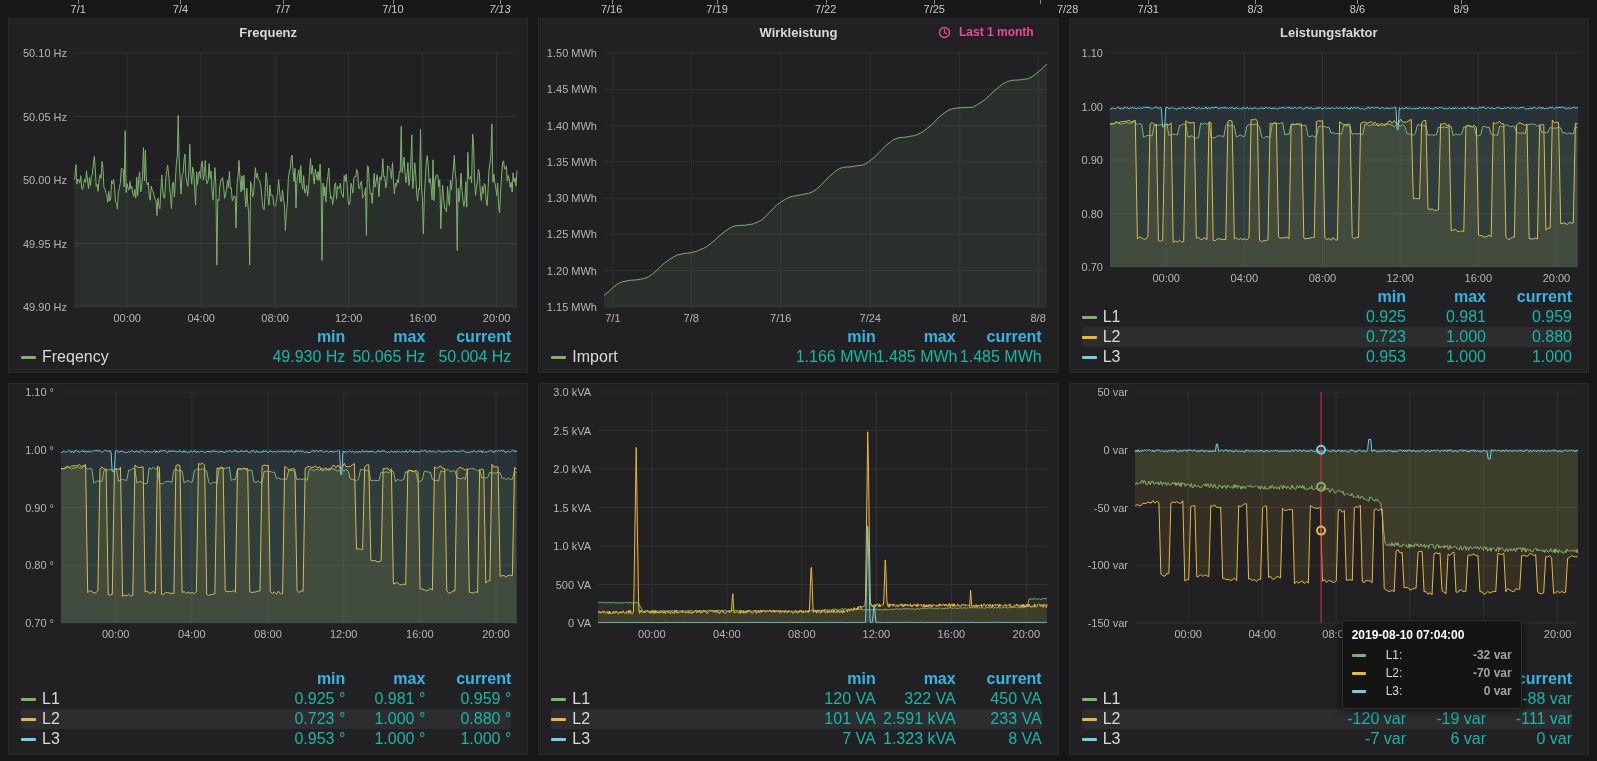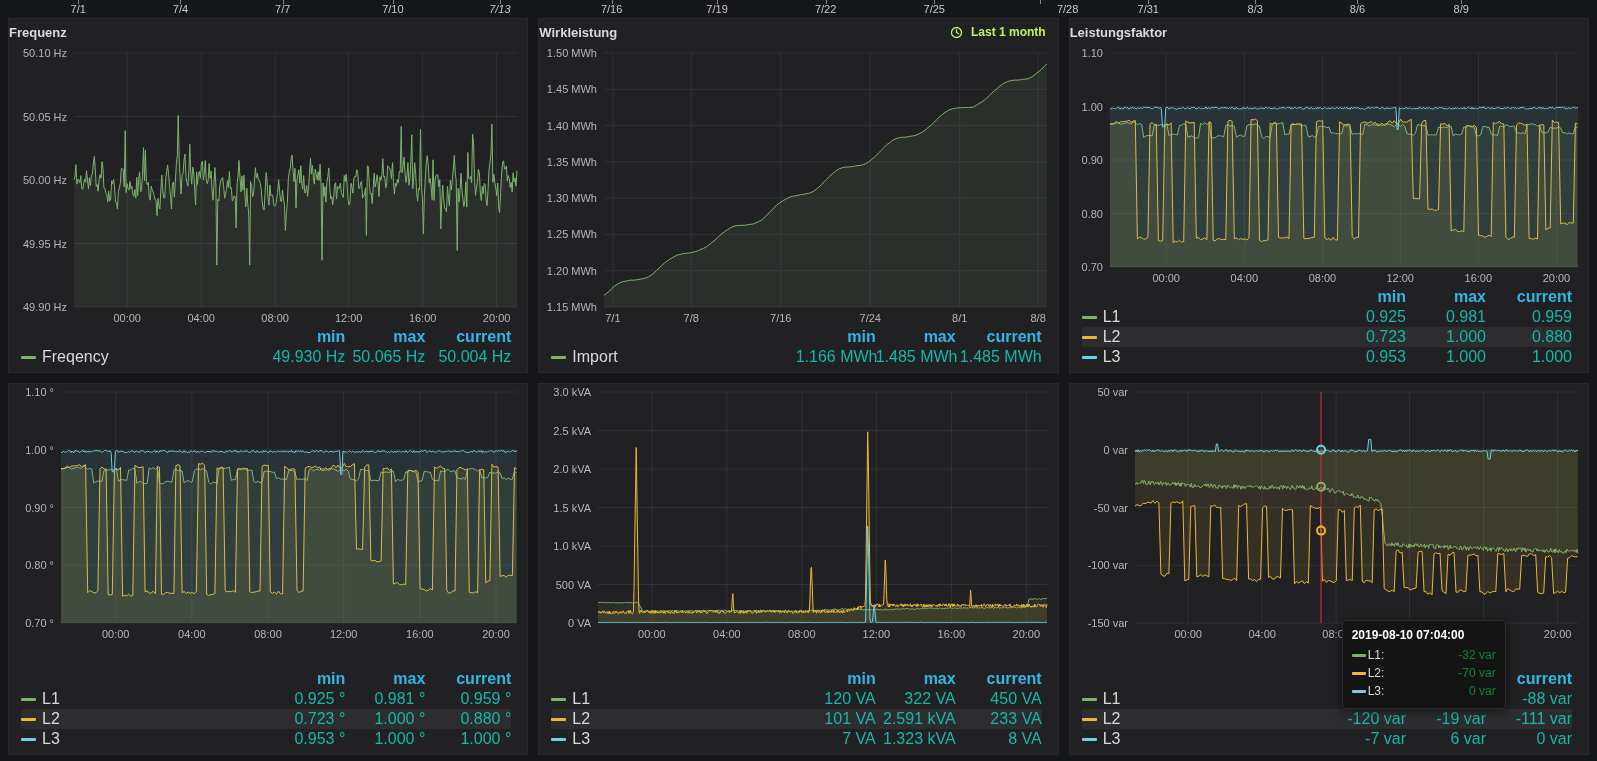--- a/index.html
+++ b/index.html
@@ -3,41 +3,41 @@
 <meta charset="utf-8">
 <style>
   *{margin:0;padding:0;box-sizing:border-box}
   html,body{background:#161719}
   body{width:1597px;height:761px;overflow:hidden;font-family:"Liberation Sans",sans-serif;color:#d8d9da}
   .ruler{position:relative;height:16px;width:100%}
   .ruler-tick{position:absolute;top:0;width:1px;height:4px;background:#85868a}
   .ruler-label{position:absolute;top:3px;transform:translateX(-50%);font-size:11px;color:#c7c8ca;white-space:nowrap}
   .grid{display:grid;grid-template-columns:repeat(3,1fr);grid-template-rows:355px 372px;gap:10px;padding:2px 8px 6px}
   .panel{background:#212124;border:1px solid #2a2a2e;display:flex;flex-direction:column;position:relative}
-  .panel-header{height:26px;flex:none;position:relative;display:flex;align-items:center;justify-content:flex-start;cursor:pointer}
+  .panel-header{height:26px;flex:none;position:relative;display:flex;align-items:center;justify-content:center;cursor:pointer}
   .panel-title{font-size:13px;font-weight:700;color:#d8d9da;display:flex;align-items:center;white-space:nowrap}
   .caret{font-size:10px;color:#9fa0a2;margin-left:5px}
-  .badge{position:absolute;right:12px;top:0;height:26px;display:flex;align-items:center;gap:8px;color:#bef264;font-size:12px;font-weight:700}
+  .badge{position:absolute;right:24px;top:0;height:26px;display:flex;align-items:center;gap:8px;color:#ec4899;font-size:12px;font-weight:700}
   .chart{flex:1;min-height:0;position:relative;overflow:hidden}
   svg text{font-family:"Liberation Sans",sans-serif}
   .legend{flex:none;padding:0 16px 5px 12px;font-size:16px}
   .legend-row{display:flex;align-items:center;height:20px;border-radius:2px}
   .legend-row.hl{background:rgba(255,255,255,0.055)}
   .lg-name{flex:1;display:flex;align-items:center;gap:6px;min-width:0}
   .swatch{display:inline-block;width:15px;height:3px;border-radius:1px}
   .series-name{color:#d8d9da;cursor:pointer}
   .lg-val{width:80px;text-align:right;color:#14b8a6;white-space:nowrap}
   .lg-val:last-child{width:86px}
   .lg-head{color:#33b5e5;font-weight:700;cursor:pointer}
-  .tooltip{position:absolute;left:272px;top:236px;width:164px;background:#141414;border:1px solid #2c2e30;border-radius:3px;padding:7px 9px 8px;z-index:5;font-size:12px;box-shadow:0 2px 10px rgba(0,0,0,0.55)}
+  .tooltip{position:absolute;left:272px;top:236px;width:180px;background:#141414;border:1px solid #2c2e30;border-radius:3px;padding:7px 9px 8px;z-index:5;font-size:12px;box-shadow:0 2px 10px rgba(0,0,0,0.55)}
   .tt-time{font-weight:700;color:#ffffff;margin-bottom:4px}
-  .tt-row{display:flex;align-items:center;gap:2px;height:18px}
+  .tt-row{display:flex;align-items:center;gap:20px;height:18px}
   .tt-row .swatch{width:14px}
   .tt-label{color:#d8d9da}
-  .tt-val{margin-left:auto;font-weight:400;color:#15803d}
+  .tt-val{margin-left:auto;font-weight:700;color:#a3a3a3}
 </style>
 </head>
 <body>
 
 <div class="page">
 
   <div class="ruler" id="ruler">
       <div class="ruler-tick" style="left: 4.9%;"></div>
       <div class="ruler-label" style="left: 4.9%;">7/1</div>
       <div class="ruler-tick" style="left: 11.3%;"></div>

